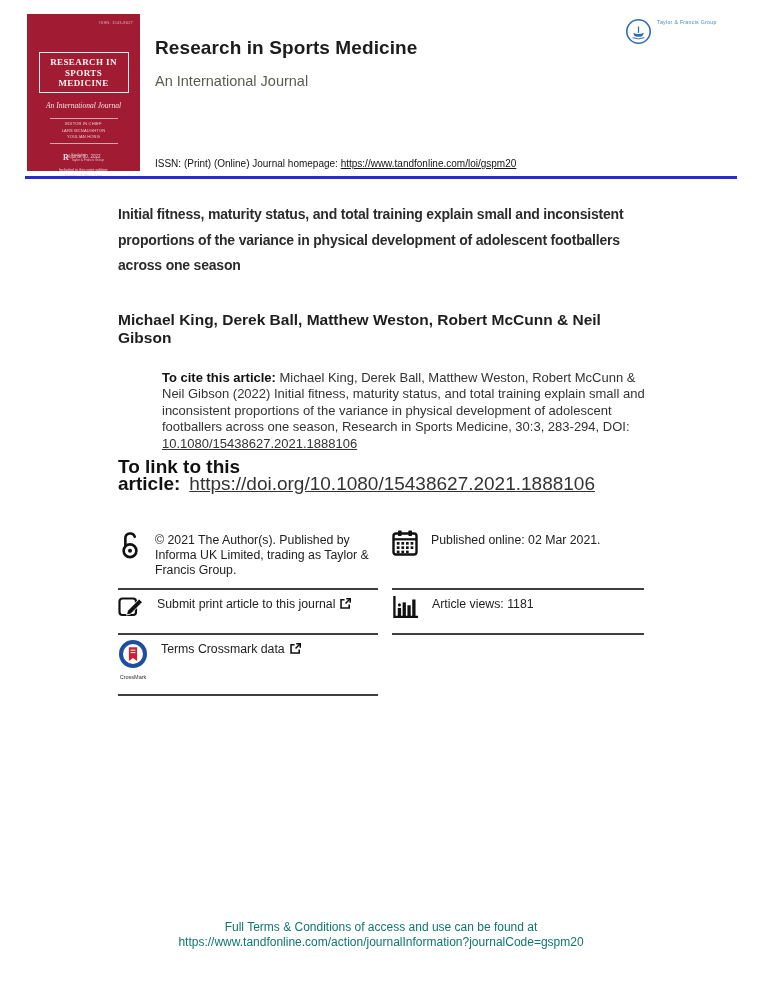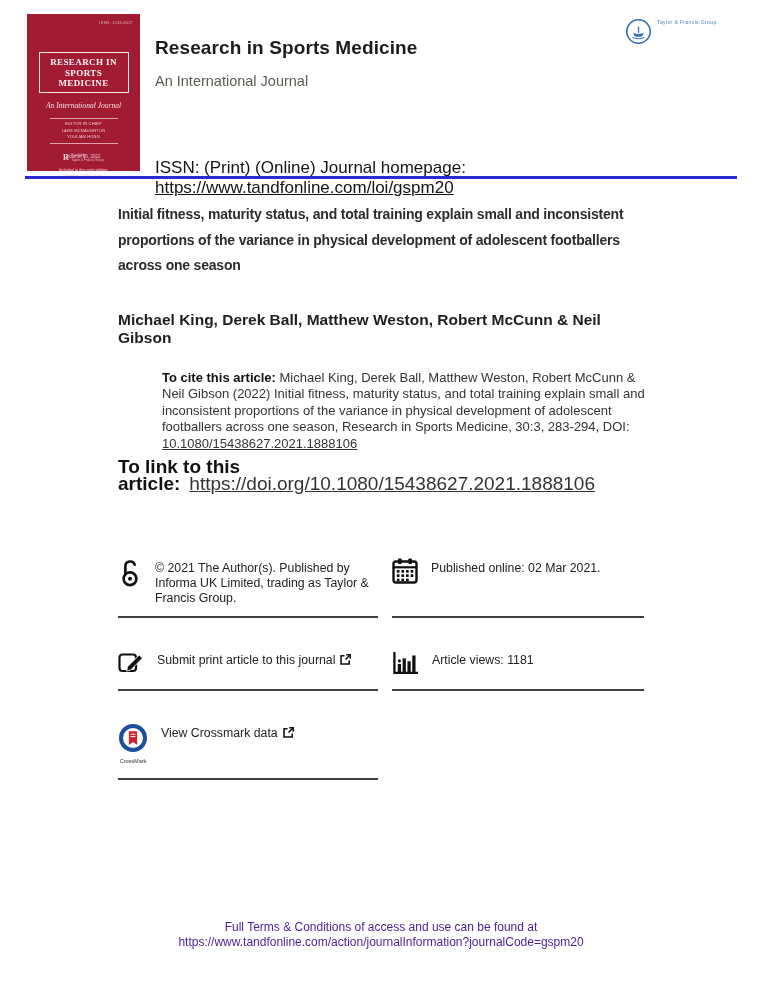--- a/index.html
+++ b/index.html
@@ -28,50 +28,50 @@
   
   .masthead { position:absolute; left:155px; top:37px; }
   .journal-title { font-size:19px; font-weight:bold; color:#1c1c1c; letter-spacing:.1px; }
   .journal-subtitle { margin-top:14px; font-size:14.5px; color:#5b5b51; }
 
   .tf-logo { position:absolute; left:625px; top:18px; display:flex; align-items:flex-start; gap:5px; }
   .tf-text { display:flex; flex-direction:column; }
   .tf-name { font-size:13.5px; font-weight:600; color:#2e6db4; letter-spacing:.2px; }
   .tf-tagline { margin-top:1px; font-size:5.2px; color:#4a87c4; letter-spacing:.3px; }
 
-  .issn-line { position:absolute; left:155px; top:158px; font-size:17px; color:#141414; }
+  .issn-line { position:absolute; left:155px; top:158px; font-size:10px; color:#141414; }
   .issn-line a { color:#141414; text-decoration:underline; cursor:pointer; }
 
   .blue-rule { position:absolute; left:25px; top:176px; width:712px; height:3px; background:#2b2bd2; }
 
   
   main { position:absolute; left:118px; top:202px; width:530px; }
   .article-title { font-size:14px; font-weight:bold; line-height:25.5px;
                    letter-spacing:-0.2px; color:#2c2c2c; }
   .authors { margin-top:32px; font-size:15.5px; font-weight:bold; color:#1e1e1e; }
   .cite { margin-top:23px; font-size:13px; line-height:16.5px; color:#333;margin-left:44px; }
   .cite strong, .linkline strong { color:#111; }
   .cite a, .linkline a { color:#333; text-decoration:underline; cursor:pointer; }
   .linkline { margin-top:6px; font-size:19px; line-height:17px; }
   .linkline a { margin-left:9px; }
 
   
   .grid { margin-top:34px; display:grid; grid-template-columns:260px 252px; column-gap:14px; }
   .cell { display:flex; align-items:flex-start; gap:13px; padding:4px 0 9px;
-          border-bottom:2px solid #3f3f3f; font-size:12.3px; line-height:15.2px; color:#222;margin-top:28px; }
+          border-bottom:2px solid #3f3f3f; font-size:12.3px; line-height:15.2px; color:#222; }
   .cell .ic { flex:0 0 auto; }
   .cell .txt { padding-top:3px; }
   .cell a.txt { color:#222; text-decoration:none; cursor:pointer; }
   .xlink { display:inline-block; vertical-align:-2px; margin-left:4px; }
   .cm-wrap { display:flex; flex-direction:column; align-items:center; }
   .cm-caption { font-size:5.5px; color:#333; margin-top:1px; }
 
   
   .footer { position:absolute; left:0; top:920px; width:762px; text-align:center;
-            font-size:12px; line-height:14.5px; color:#4c1d95; }
+            font-size:12px; line-height:14.5px; color:#0f766e; }
 </style>
 </head>
 <body>
 
 <div class="page">
 
   <div class="cover">
     <div class="cover-issn">ISSN: 1543-8627</div>
     <div class="cover-titlebox">
       <div class="cover-title">RESEARCH IN SPORTS MEDICINE</div>
@@ -199,21 +199,21 @@
       <div class="cell">
         <span class="ic cm-wrap">
           <svg width="30" height="30" viewBox="0 0 30 30">
             <circle cx="15" cy="15" r="12" fill="#fff" stroke="#1c4f9e" stroke-width="4"></circle>
             <path d="M10.9 8.3 h8.2 v13.6 l-4.1-2.9 -4.1 2.9 z" fill="#d01f2f"></path>
             <line x1="12.6" y1="11.2" x2="17.4" y2="11.2" stroke="#fff" stroke-width="1"></line>
             <line x1="12.6" y1="13.6" x2="17.4" y2="13.6" stroke="#fff" stroke-width="1"></line>
           </svg>
           <span class="cm-caption">CrossMark</span>
         </span>
-        <a class="txt"><span>View Crossmark data</span><span class="xlink"><svg width="13" height="13" viewBox="0 0 14 14">
+        <a class="txt"><span>Terms Crossmark data</span><span class="xlink"><svg width="13" height="13" viewBox="0 0 14 14">
                 <path d="M6 3 H2.2 V11.8 H11 V8" fill="none" stroke="#111" stroke-width="1.7"></path>
                 <path d="M7.8 1.9 h4.3 v4.3" fill="none" stroke="#111" stroke-width="1.7"></path>
                 <line x1="11.8" y1="2.2" x2="7" y2="7" stroke="#111" stroke-width="1.7"></line>
               </svg></span></a>
       </div>
 
     </div>
   </main>
 
   <div class="footer">

